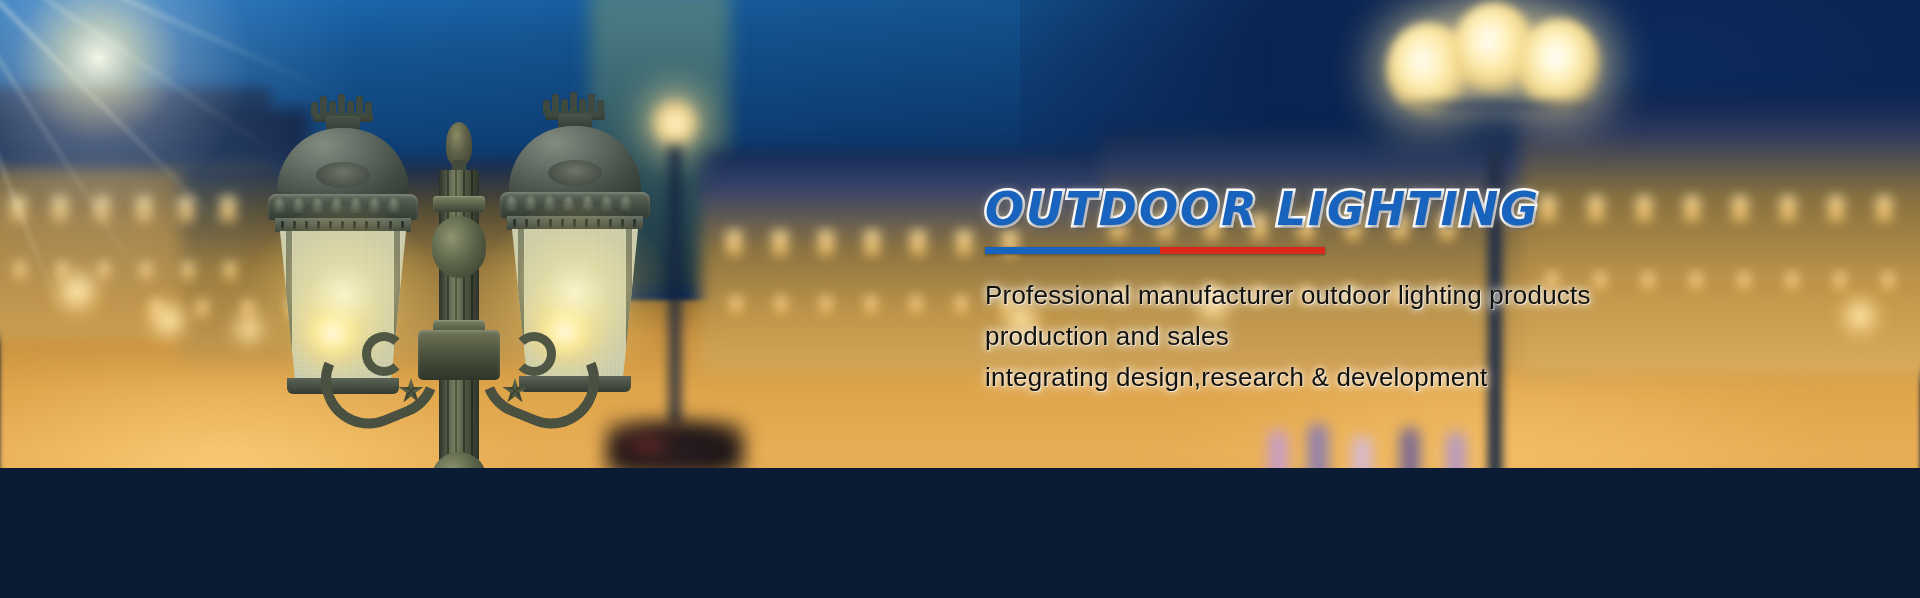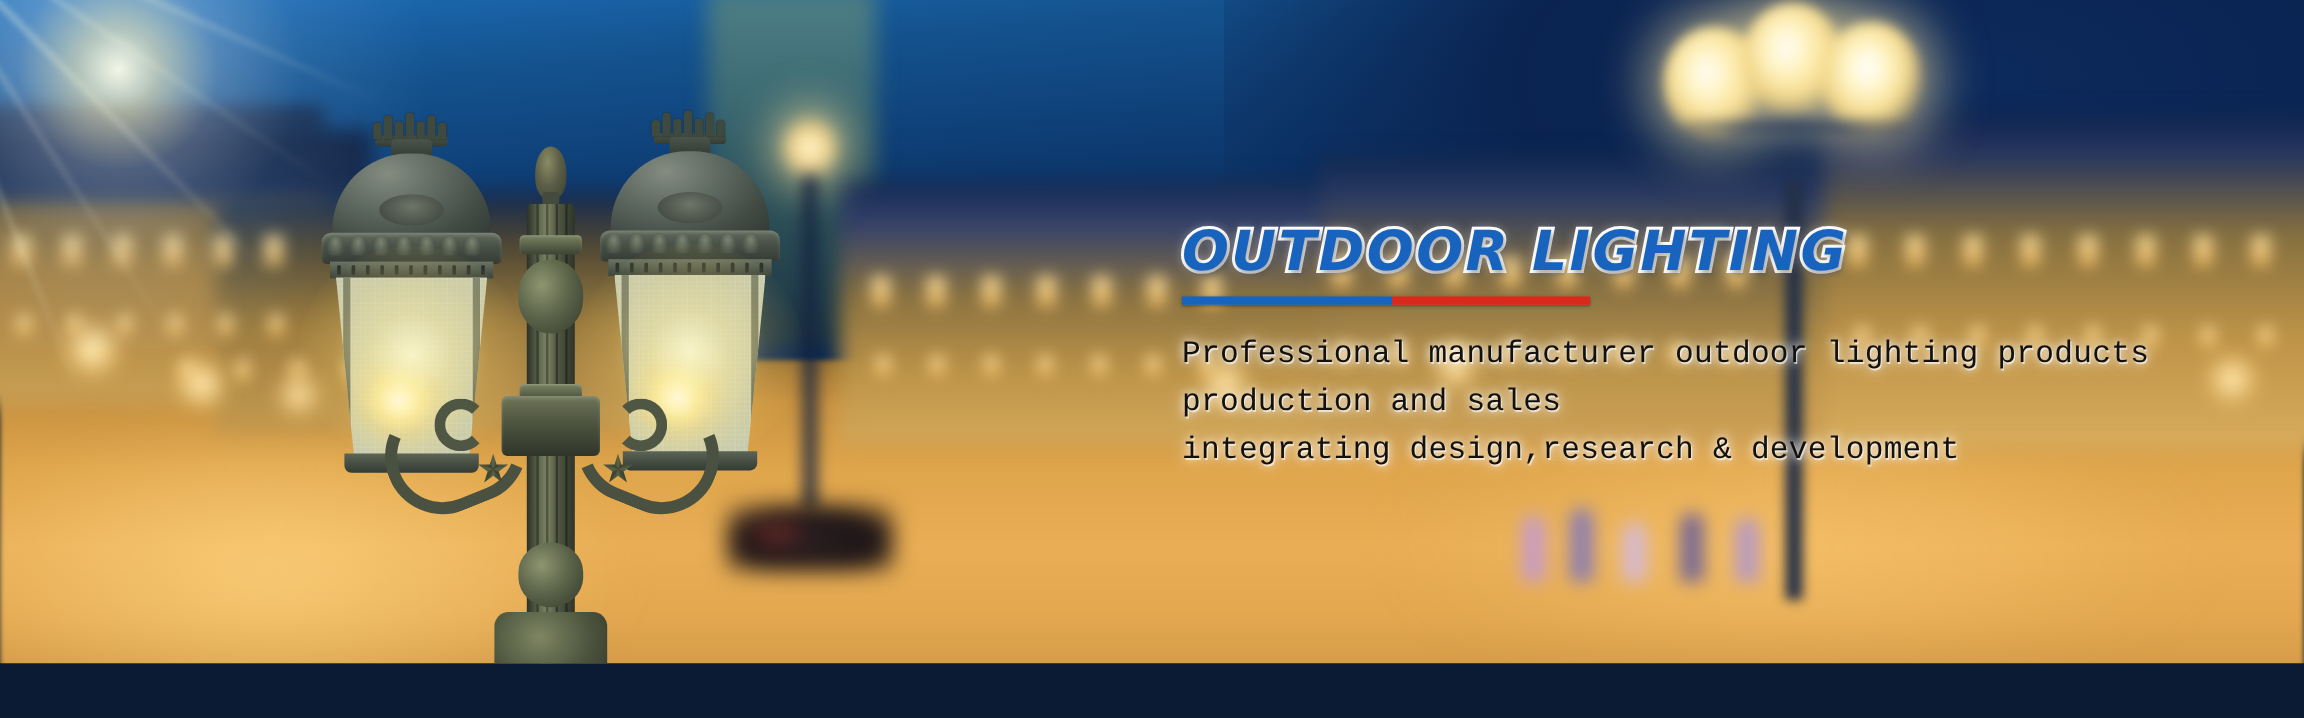--- a/index.html
+++ b/index.html
@@ -1,21 +1,21 @@
 <!DOCTYPE html>
 <html><head>
 <meta charset="utf-8">
 <style>
   html,body{margin:0;padding:0;background:#0b1b33;}
   *{box-sizing:border-box;}
 
   .banner{
     position:relative;
     width:1920px;
-    height:553px;
+    height:468px;
     overflow:hidden;
     font-family:"DejaVu Sans", sans-serif;
     background:#123; 
   }
 
   
   .scene{position:absolute;inset:0;overflow:hidden;}
 
   
   .sky{
@@ -251,21 +251,21 @@
     line-height:1.05;
   }
 
   .rule{margin-top:14px;width:340px;height:7px;display:flex;box-shadow:0 1px 3px rgba(0,0,0,.4);}
   .rule .b{flex:0 0 175px;background:#1763bd;}
   .rule .r{flex:1;background:#d9291c;}
 
   .subcopy{margin-top:26px;}
   .subline{
     margin:0 0 10px 0;
-    font-family:Liberation Mono, monospace;
+    font-family:Liberation Sans, sans-serif;
     font-size:26px;
     font-weight:400;
     color:#13110e;
     letter-spacing:.2px;
     white-space:nowrap;
     text-shadow:
       0 0 7px rgba(255,255,255,.95),
       0 0 14px rgba(255,255,255,.85),
       1px 1px 0 rgba(255,255,255,.6);
   }

